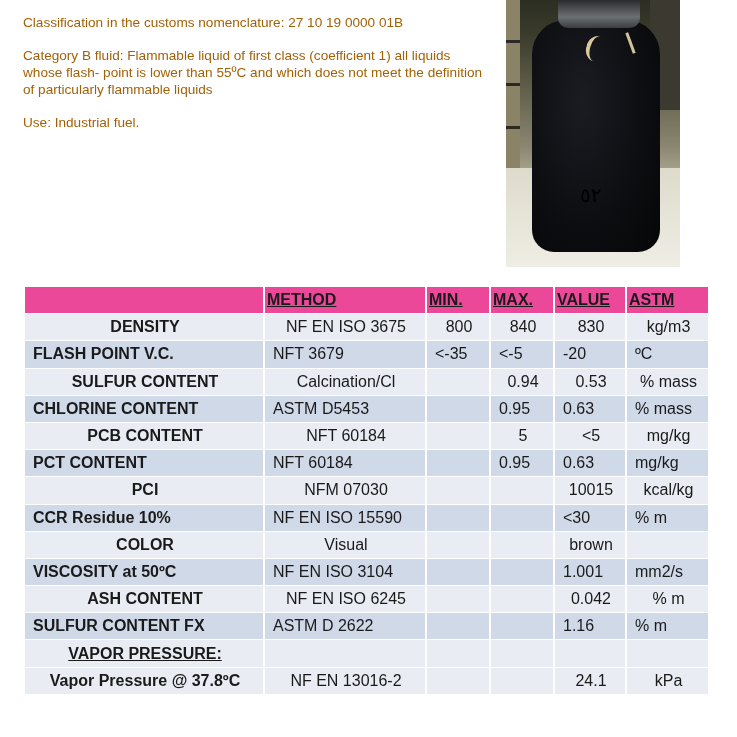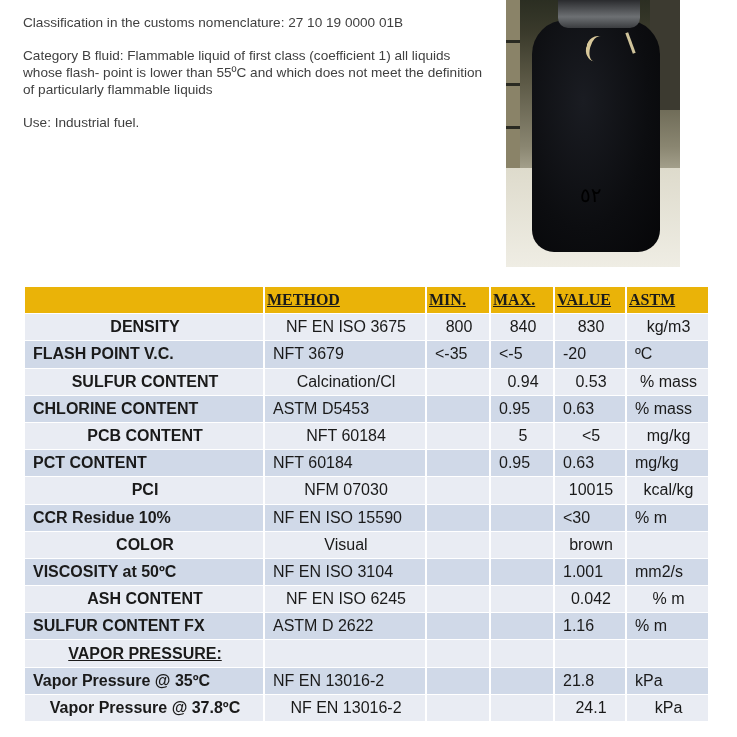--- a/index.html
+++ b/index.html
@@ -1,34 +1,34 @@
 <!DOCTYPE html>
 <html><head>
 <meta charset="utf-8">
 <style>
   html, body { margin:0; padding:0; background:#ffffff; }
   body { width:737px; height:737px; position:relative; overflow:hidden;
          font-family:"Liberation Sans", sans-serif; color:#1a1a1a; }
-  .intro { position:absolute; left:23px; top:14px; width:470px; font-size:13.6px; line-height:17px; color:#404040; }
+  .intro { position:absolute; left:23px; top:14px; width:470px; font-size:13.6px; line-height:17px; color:#a16207; }
   .intro p { margin:0 0 16px 0; }
   .photo { position:absolute; left:506px; top:0; width:174px; height:267px; overflow:hidden;
            background:linear-gradient(180deg,#2b2e22 0%,#3a3a2b 12%,#5b5845 30%,#8a8671 55%,#c9c5b2 75%,#e6e3d8 100%); }
   .photo .wall { position:absolute; left:0; top:0; width:14px; height:170px; background:repeating-linear-gradient(180deg,#8a8368 0 40px,#2a2a22 40px 43px); }
   .photo .counter { position:absolute; left:0; right:0; top:168px; bottom:0; background:linear-gradient(180deg,#dedbcc,#efede4); }
   .photo .right { position:absolute; right:0; top:0; width:30px; height:110px; background:#3c3a30; }
   .photo .bottle { position:absolute; left:26px; top:20px; width:128px; height:232px; background:radial-gradient(ellipse at 40% 35%,#1a1c22 0%,#0c0d10 60%,#060608 100%);
            border-radius:34px 34px 22px 22px; }
   .photo .neck { position:absolute; left:52px; top:0; width:82px; height:28px; background:linear-gradient(180deg,#2a2b2e,#6d7073 60%,#3b3d40); border-radius:0 0 10px 10px; }
   .photo .glare { position:absolute; left:80px; top:36px; width:18px; height:26px; border-left:4px solid #d8c89a; border-radius:50%; transform:rotate(15deg); }
   .photo .glare2 { position:absolute; left:123px; top:32px; width:3px; height:22px; background:#cfc39a; transform:rotate(-20deg); }
   .photo .label { position:absolute; left:74px; top:183px; color:#000; font-size:20px; font-family:"DejaVu Serif", serif; }
 
   table.spec { position:absolute; left:23px; top:286px; width:683px; border-collapse:separate; border-spacing:2px 1px; table-layout:fixed; }
   table.spec td { height:26.2px; padding:0 0 0 2px; font-size:16px; line-height:20px; white-space:nowrap; overflow:hidden; vertical-align:middle; color:#1a1a1a; }
-  table.spec tr.header td { background:#eab308;font-family:Liberation Serif, serif; }
+  table.spec tr.header td { background:#ec4899; }
   table.spec tr.light td { background:#e9ecf3;text-align:center; }
   table.spec tr.dark td { background:#d0d9e8;padding-left:8px; }
   table.spec td.prop { font-weight:bold; }
   table.spec tr.header td span { font-weight:bold; text-decoration:underline; }
   .u { text-decoration:underline;margin-left:32px; }
   col.c0 { width:238px; } col.c1 { width:160px; } col.c2 { width:62px; } col.c3 { width:62px; } col.c4 { width:70px; } col.c5 { width:81px; }
 </style>
 </head>
 <body>
 
@@ -164,28 +164,20 @@
         <td>% m</td>
       </tr>
       <tr class="light">
         <td class="prop u">VAPOR PRESSURE:</td>
         <td></td>
         <td></td>
         <td></td>
         <td></td>
         <td></td>
       </tr>
-      <tr class="dark">
-        <td class="prop">Vapor Pressure @ 35ºC</td>
-        <td>NF EN 13016-2</td>
-        <td></td>
-        <td></td>
-        <td>21.8</td>
-        <td>kPa</td>
-      </tr>
       <tr class="light">
         <td class="prop">Vapor Pressure @ 37.8ºC</td>
         <td>NF EN 13016-2</td>
         <td></td>
         <td></td>
         <td>24.1</td>
         <td>kPa</td>
       </tr>
     </tbody>
 </table>

